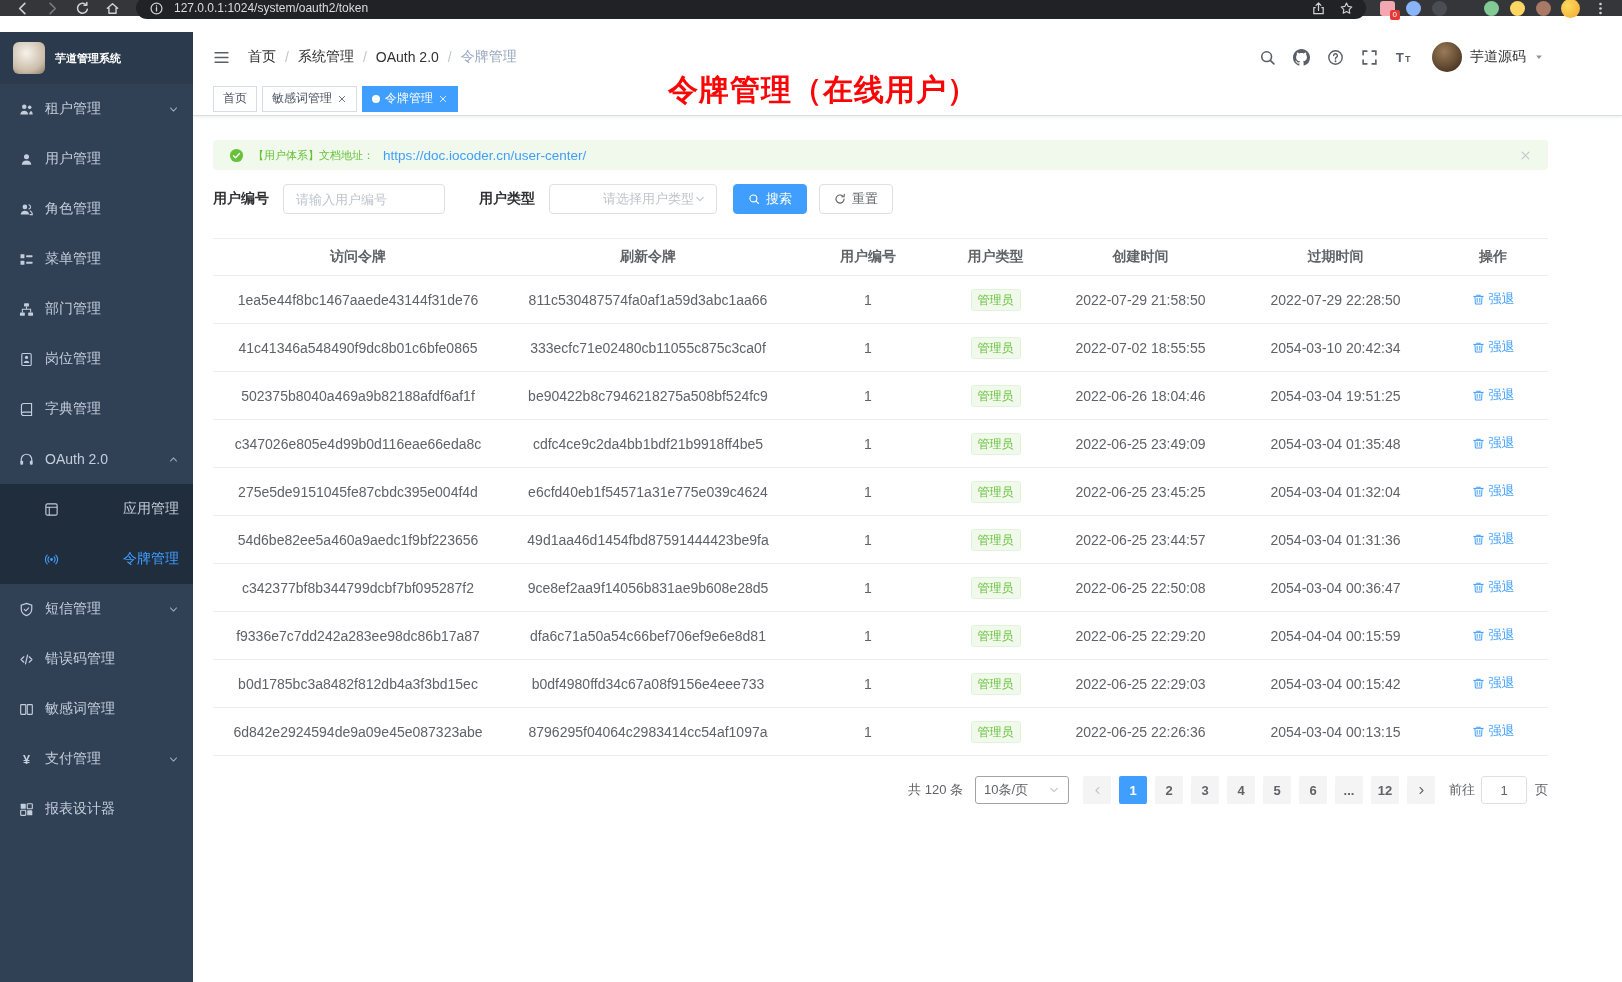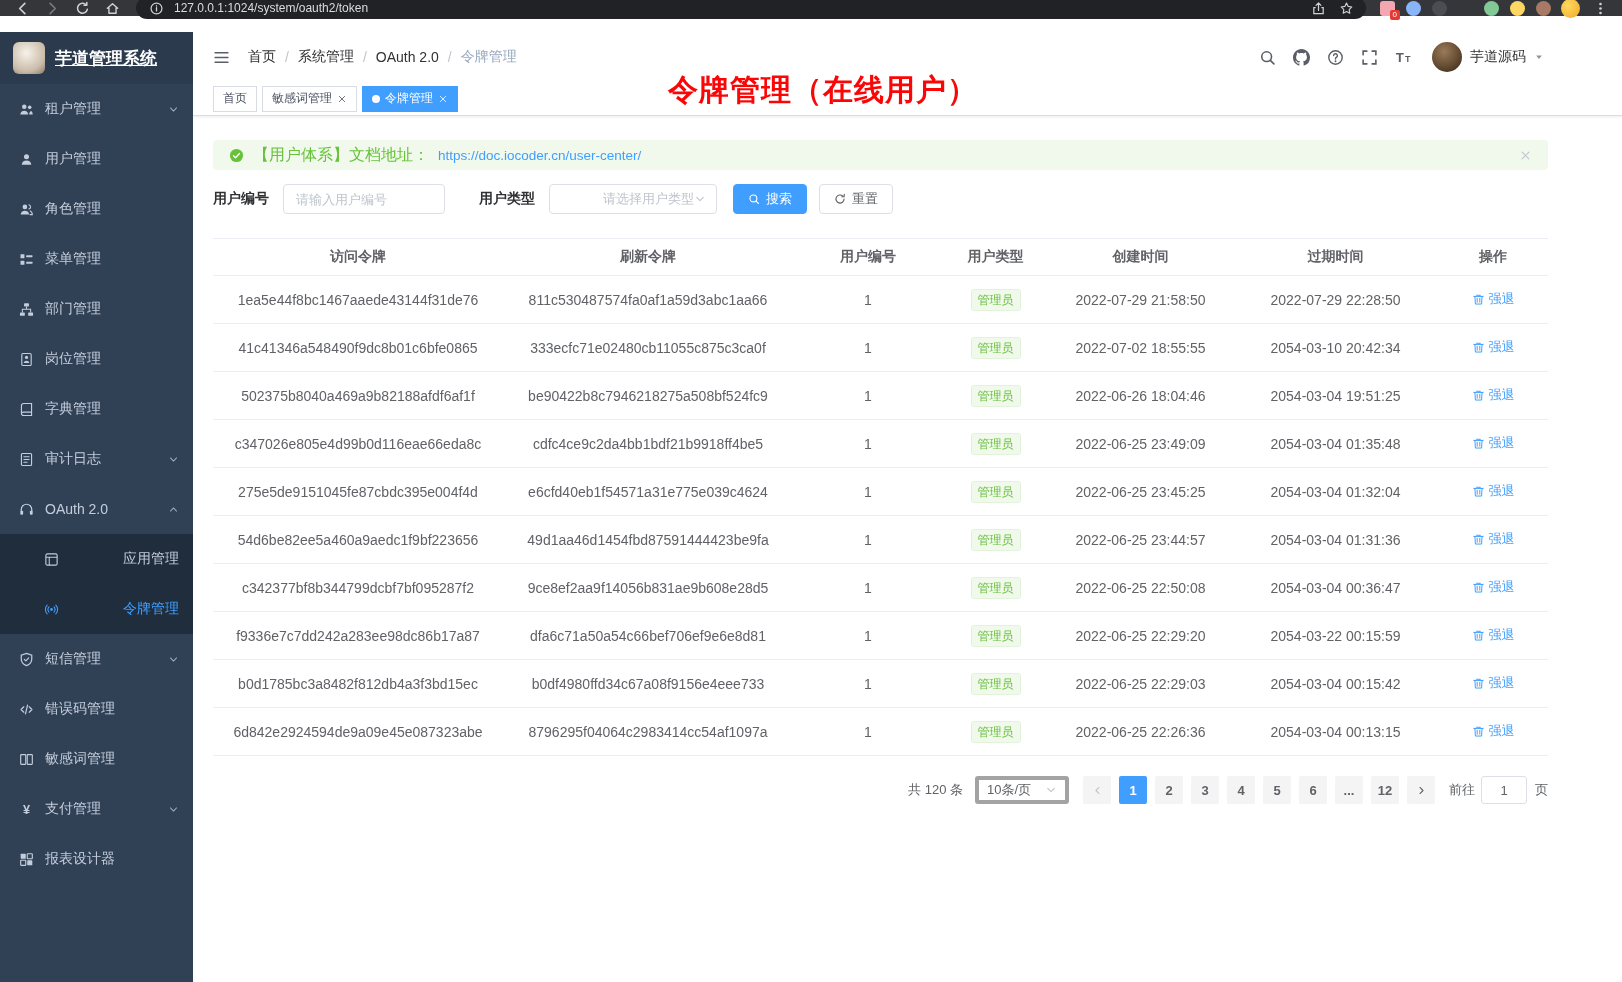--- a/index.html
+++ b/index.html
@@ -19,21 +19,21 @@
   .ext-area{display:flex;align-items:center;gap:11px;}
   .ext-dot{width:15px;height:15px;border-radius:50%;position:relative;display:inline-block;cursor:pointer;}
   .ext-dot.badged{border-radius:3px;}
   .ext-dot.badged::after{content:attr(data-badge);position:absolute;right:-5px;bottom:-4px;background:#e53935;color:#fff;font-size:8px;line-height:1;padding:1px 3px;border-radius:2px;}
   .browser-avatar{width:19px;height:19px;border-radius:50%;background:radial-gradient(circle at 35% 35%,#ffd95c,#f0a830);flex:none;cursor:pointer;}
 
   
   .sidebar{position:absolute;left:0;top:32px;width:193px;bottom:0;background:#304156;overflow:hidden;z-index:10;}
   .logo-area{height:52px;display:flex;align-items:center;gap:10px;padding:0 13px;background:#2b3a4d;cursor:pointer;}
   .logo-img{width:32px;height:32px;border-radius:6px;background:radial-gradient(circle at 42% 35%,#f7f2ea,#cabca9 65%,#8a7a66);flex:none;}
-  .logo-title{color:#fff;font-size:17px;font-weight:700;white-space:nowrap;text-decoration:underline;}
+  .logo-title{color:#fff;font-size:11px;font-weight:700;white-space:nowrap;}
   .menu-item{height:50px;display:flex;align-items:center;padding:0 14px 0 19px;color:#c4cddb;font-size:14px;cursor:pointer;white-space:nowrap;}
   .menu-item .mi{width:15px;height:15px;margin-right:11px;color:#c4cddb;}
   .menu-label{flex:1;overflow:hidden;}
   .menu-arrow{width:11px;height:11px;margin-left:auto;color:#9fabbc;}
   .submenu{background:#1f2d3d;text-align:right;}
   .submenu-item{height:50px;display:flex;align-items:center;padding:0 14px 0 44px;color:#c4cddb;font-size:14px;cursor:pointer;white-space:nowrap;}
   .submenu-item .mi{width:15px;height:15px;margin-right:11px;}
   .submenu-item.active{color:#409eff;}
   .submenu-item.active .mi{color:#409eff;}
 
@@ -56,21 +56,21 @@
   .tab{height:26px;display:inline-flex;align-items:center;gap:5px;padding:0 9px;border:1px solid #d8dce5;background:#fff;color:#495060;font-size:12px;cursor:pointer;white-space:nowrap;}
   .tab.active{background:#409eff;border-color:#409eff;color:#fff;}
   .tab-dot{width:8px;height:8px;border-radius:50%;background:#fff;display:inline-block;}
   .tab-close{width:10px;height:10px;cursor:pointer;}
 
   
   .content{position:absolute;left:193px;top:116px;right:0;bottom:0;background:#fff;padding:24px 74px 24px 20px;overflow:hidden;}
 
   .alert{height:30px;background:#f0f9eb;border-radius:4px;display:flex;align-items:center;padding:0 16px;gap:9px;margin-bottom:14px;}
   .alert-check{width:15px;height:15px;}
-  .alert-text{font-size:16px;color:#67c23a;}
+  .alert-text{font-size:11px;color:#67c23a;}
   .alert-link{font-size:13.5px;color:#409eff;text-decoration:none;cursor:pointer;}
   .alert-close{width:13px;height:13px;margin-left:auto;color:#c0c4cc;cursor:pointer;}
 
   .filters{display:flex;align-items:center;margin-bottom:24px;height:30px;}
   .filter-label{font-size:14px;font-weight:700;color:#303133;margin-right:14px;white-space:nowrap;}
   .text-input{width:162px;height:30px;border:1px solid #dcdfe6;border-radius:4px;padding:0 12px;font-size:13px;color:#606266;outline:none;margin-right:34px;background:#fff;font-family:inherit;}
   .text-input::placeholder{color:#bfc4cc;}
   .select{width:168px;height:30px;border:1px solid #dcdfe6;border-radius:4px;display:flex;align-items:center;padding:0 10px 0 12px;margin-right:16px;background:#fff;cursor:pointer;text-align:right;}
   .select-placeholder{flex:1;font-size:13px;color:#bfc4cc;white-space:nowrap;overflow:hidden;}
   .select-caret{width:12px;height:12px;color:#c0c4cc;}
@@ -80,21 +80,21 @@
 
   .data-table{width:100%;border-collapse:collapse;table-layout:fixed;}
   .data-table th{height:37px;font-size:14px;font-weight:700;color:#606266;text-align:center;border-top:1px solid #ebeef5;border-bottom:1px solid #ebeef5;background:#fff;white-space:nowrap;}
   .data-table td{height:48px;font-size:14px;color:#606266;text-align:center;border-bottom:1px solid #ebeef5;white-space:nowrap;overflow:hidden;}
   .badge-success{display:inline-block;padding:0 6px;height:22px;line-height:20px;font-size:12px;color:#67c23a;background:#f0f9eb;border:1px solid #e1f3d8;border-radius:3px;}
   .action-link{display:inline-flex;align-items:center;gap:4px;color:#409eff;font-size:13px;cursor:pointer;text-decoration:none;}
   .action-icon{width:13px;height:13px;}
 
   .pagination{display:flex;align-items:center;justify-content:flex-end;margin-top:20px;font-size:13px;color:#606266;}
   .pg-total{margin-right:12px;white-space:nowrap;}
-  .pg-size{width:94px;height:28px;border:4px solid #a3a3a3;border-radius:3px;display:flex;align-items:center;padding:0 8px;margin-right:10px;cursor:pointer;background:#fff;}
+  .pg-size{width:94px;height:28px;border:1px solid #a3a3a3;border-radius:3px;display:flex;align-items:center;padding:0 8px;margin-right:10px;cursor:pointer;background:#fff;}
   .pg-size-label{flex:1;font-size:13px;color:#606266;white-space:nowrap;}
   .page-btn{min-width:28px;height:28px;margin:0 4px;border:none;border-radius:2px;background:#f4f4f5;color:#606266;font-size:13px;font-weight:600;display:inline-flex;align-items:center;justify-content:center;cursor:pointer;font-family:inherit;padding:0 4px;}
   .page-btn.active{background:#409eff;color:#fff;}
   .page-btn.prev{color:#c0c4cc;}
   .pg-nav-icon{width:11px;height:11px;}
   .pg-pages{display:inline-flex;align-items:center;}
   .pg-goto-label{margin:0 6px 0 10px;white-space:nowrap;}
   .pg-goto-input{width:46px;height:28px;border:1px solid #dcdfe6;border-radius:3px;text-align:center;font-size:13px;color:#606266;outline:none;margin-right:8px;background:#fff;font-family:inherit;}
   .pg-goto-suffix{white-space:nowrap;}
 
@@ -242,34 +242,20 @@
           <svg viewBox="0 0 16 16" fill="currentColor">
             <path d="M5 1.6h8.4v12.8H5a2.4 2.4 0 0 1-2.4-2.4V4A2.4 2.4 0 0 1 5 1.6z" fill="none" stroke="currentColor" stroke-width="1.2"></path>
             <path d="M2.6 11.4c.6-.4 1.3-.6 2.4-.6h8.4" fill="none" stroke="currentColor" stroke-width="1.2"></path>
           </svg>
         </span>
         <span class="menu-label">字典管理</span>
       </div>
       <div class="menu-item">
         <span class="icon mi">
           <svg viewBox="0 0 16 16" fill="currentColor">
-            <rect x="2.6" y="1.6" width="10.8" height="12.8" rx="1" fill="none" stroke="currentColor" stroke-width="1.2"></rect>
-            <path d="M5.2 5h5.6M5.2 8h5.6M5.2 11h3.4" stroke="currentColor" stroke-width="1.1" fill="none" stroke-linecap="round"></path>
-          </svg>
-        </span>
-        <span class="menu-label">审计日志</span>
-        <span class="icon menu-arrow">
-          <svg viewBox="0 0 16 16" fill="currentColor">
-            <path d="M3.6 5.8L8 10.2l4.4-4.4" fill="none" stroke="currentColor" stroke-width="1.5" stroke-linecap="round" stroke-linejoin="round"></path>
-          </svg>
-        </span>
-      </div>
-      <div class="menu-item">
-        <span class="icon mi">
-          <svg viewBox="0 0 16 16" fill="currentColor">
             <path d="M2.4 9.6V8a5.6 5.6 0 0 1 11.2 0v1.6" fill="none" stroke="currentColor" stroke-width="1.3"></path>
             <rect x="1.4" y="9.2" width="3" height="4.4" rx="1"></rect>
             <rect x="11.6" y="9.2" width="3" height="4.4" rx="1"></rect>
           </svg>
         </span>
         <span class="menu-label">OAuth 2.0</span>
         <span class="icon menu-arrow">
           <svg viewBox="0 0 16 16" fill="currentColor">
             <path d="M3.6 10.2L8 5.8l4.4 4.4" fill="none" stroke="currentColor" stroke-width="1.5" stroke-linecap="round" stroke-linejoin="round"></path>
           </svg>
@@ -616,21 +602,21 @@
               </span>
               <span>强退</span>
             </a></td>
         </tr>
         <tr>
           <td>f9336e7c7dd242a283ee98dc86b17a87</td>
           <td>dfa6c71a50a54c66bef706ef9e6e8d81</td>
           <td>1</td>
           <td><span class="badge-success">管理员</span></td>
           <td>2022-06-25 22:29:20</td>
-          <td>2054-03-22 00:15:59</td>
+          <td>2054-04-04 00:15:59</td>
           <td><a class="action-link">
               <span class="icon action-icon">
                 <svg viewBox="0 0 16 16" fill="currentColor">
                   <path d="M2.2 4.2h11.6M5.8 4.2V2.8h4.4v1.4M3.6 4.2l.6 9.4h7.6l.6-9.4M6.4 6.6v4.8M9.6 6.6v4.8" fill="none" stroke="currentColor" stroke-width="1.2" stroke-linecap="round" stroke-linejoin="round"></path>
                 </svg>
               </span>
               <span>强退</span>
             </a></td>
         </tr>
         <tr>

